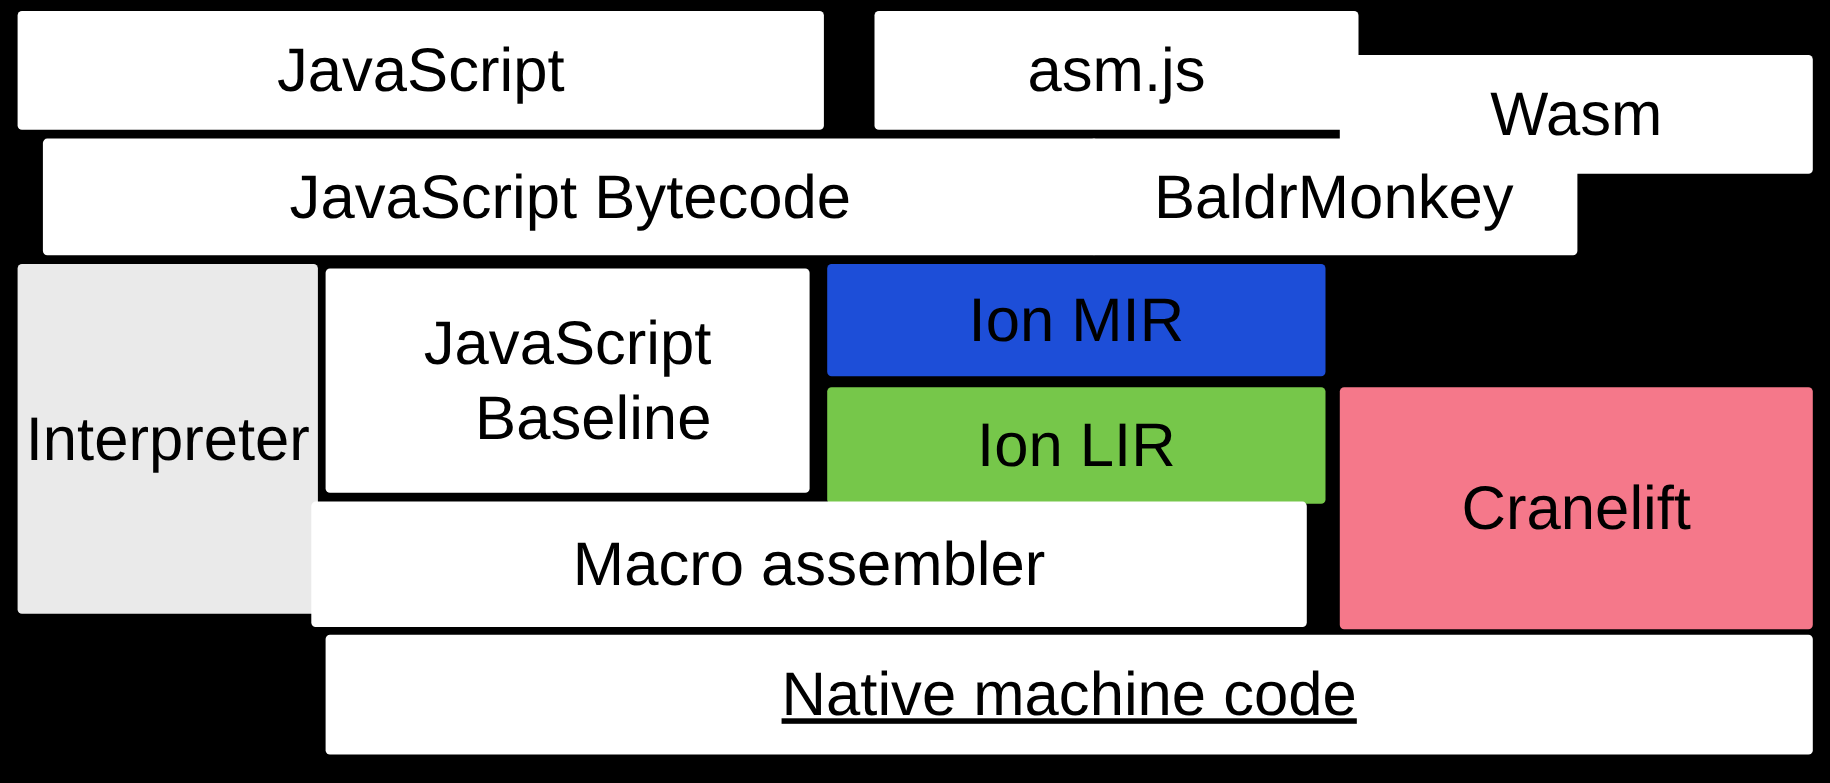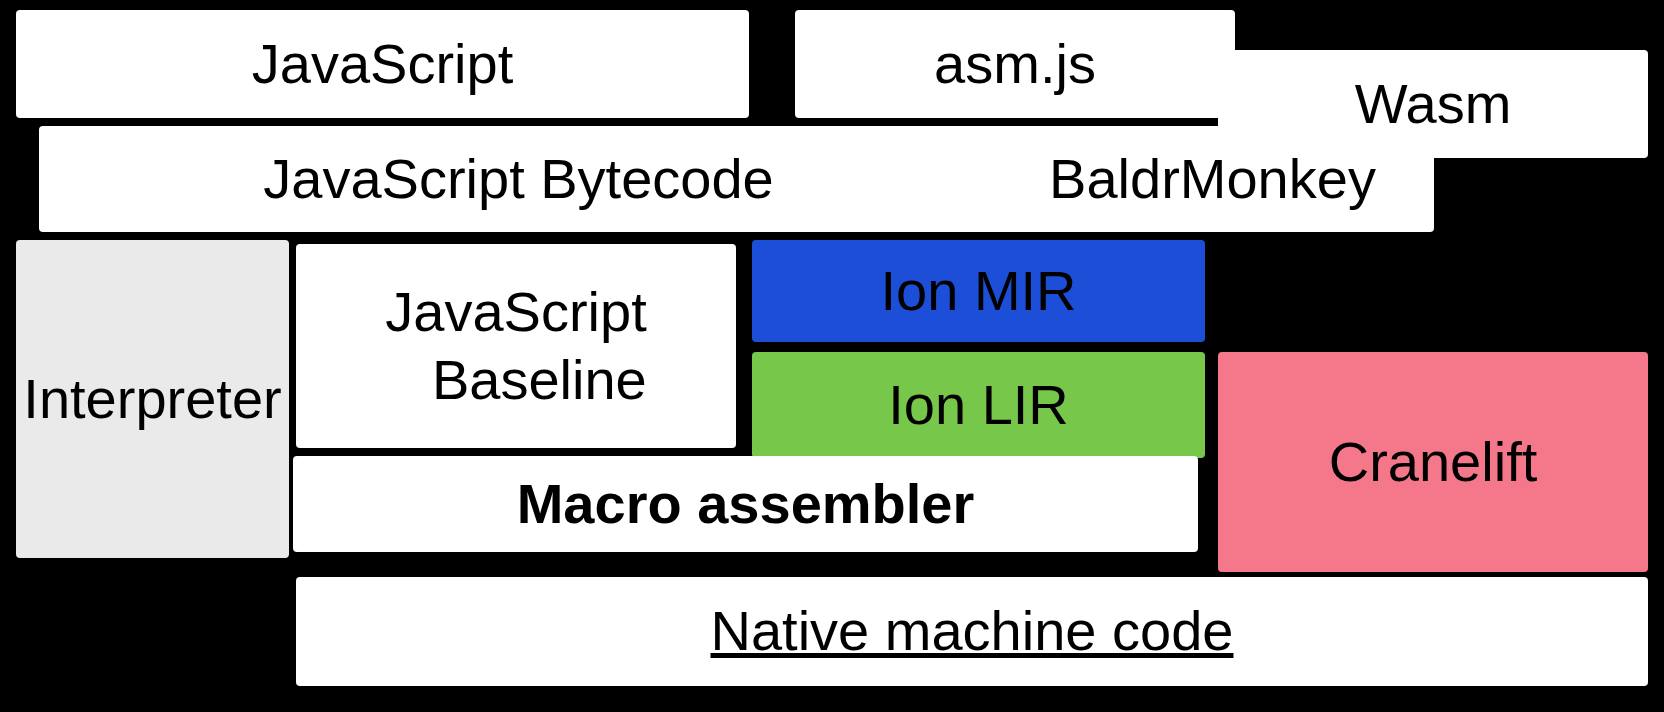--- a/index.html
+++ b/index.html
@@ -34,21 +34,21 @@
   #n-javascript   { left: 16px;   top: 10px;  width: 733px;  height: 108px; }
   #n-asmjs        { left: 795px;  top: 10px;  width: 440px;  height: 108px; }
   #n-wasm         { left: 1218px; top: 10px;  width: 430px;  height: 108px; margin-top: 40px; }
   #n-bytecode     { left: 16px;   top: 126px; width: 959px;  height: 106px; }
   #n-baldrmonkey  { left: 991px;  top: 126px; width: 443px;  height: 106px; }
   #n-interpreter  { left: 16px;   top: 240px; width: 273px;  height: 318px; }
   #n-baseline     { left: 296px;  top: 244px; width: 440px;  height: 204px; }
   #n-ion-mir      { left: 752px;  top: 240px; width: 453px;  height: 102px; }
   #n-ion-lir      { left: 752px;  top: 352px; width: 453px;  height: 106px; }
   #n-cranelift    { left: 1218px; top: 352px; width: 430px;  height: 220px; }
-  #n-macro        { left: 293px;  top: 456px; width: 905px;  height: 96px; font-weight: bold; }
+  #n-macro        { left: 283px;  top: 456px; width: 905px;  height: 114px; }
   #n-native       { left: 296px;  top: 577px; width: 1352px; height: 109px; text-decoration: underline; }
 </style>
 </head>
 <body>
 
 <div class="canvas" style="background: rgb(0, 0, 0);">
 
   <div class="node" id="n-javascript" style="background: rgb(255, 255, 255); color: rgb(0, 0, 0);">
     <span>JavaScript</span>
   </div>

